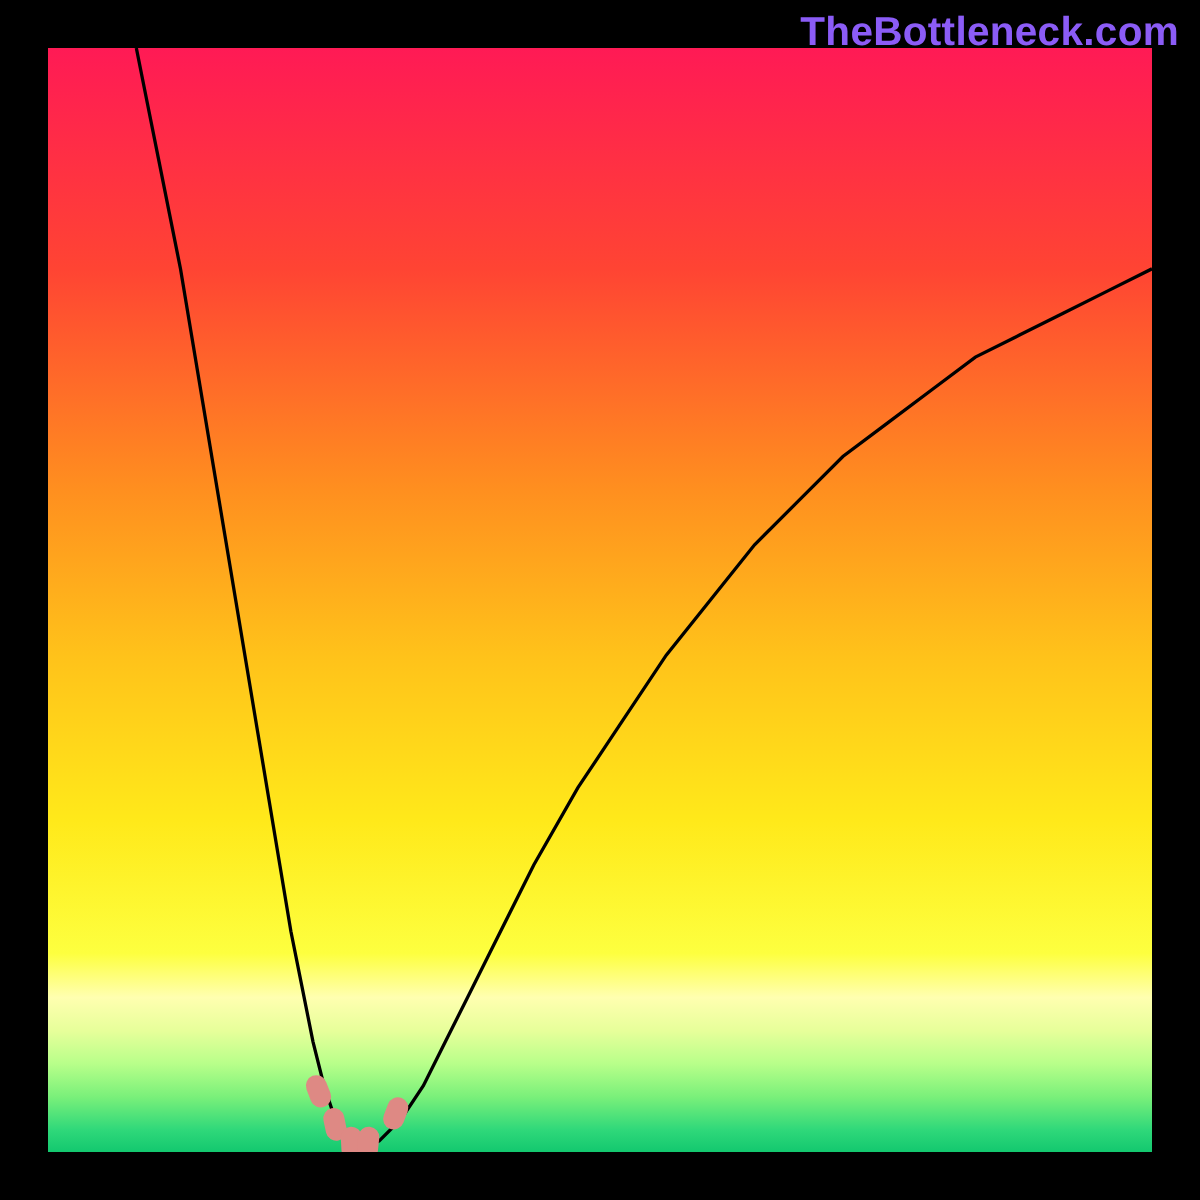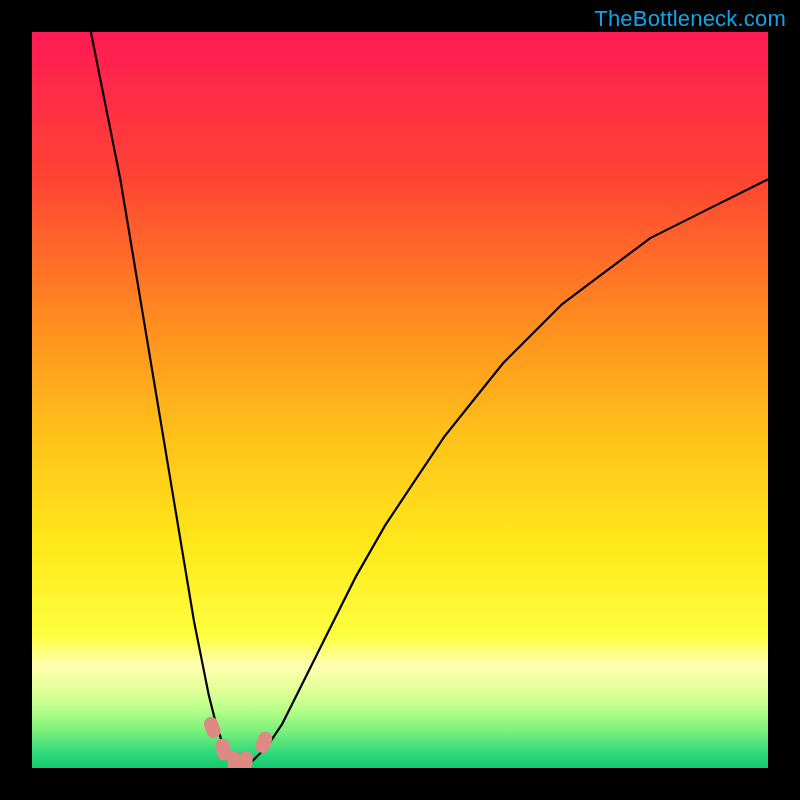--- a/index.html
+++ b/index.html
@@ -29,24 +29,24 @@
   }
   .plot svg {
     display: block;
     width: 736px;
     height: 736px;
   }
   .watermark {
     position: absolute;
     top: 6px;
     right: 14px;
-    color: #0ea5e9;
-    font-size: 22px;
+    color: #8b5cf6;
+    font-size: 27px;
     letter-spacing: 0.2px;
-    font-weight: 400;
+    font-weight: 700;
     user-select: none;
   }
 </style>
 </head>
 <body>
 
 <div class="frame">
 
   <div class="plot">
     <svg id="chart-svg" viewBox="0 0 736 736" preserveAspectRatio="none">

